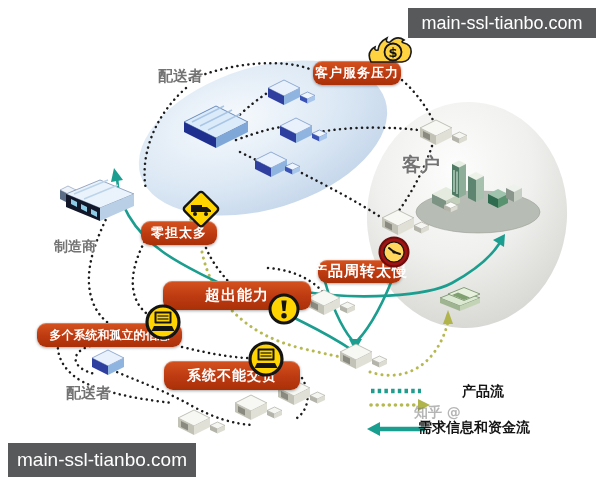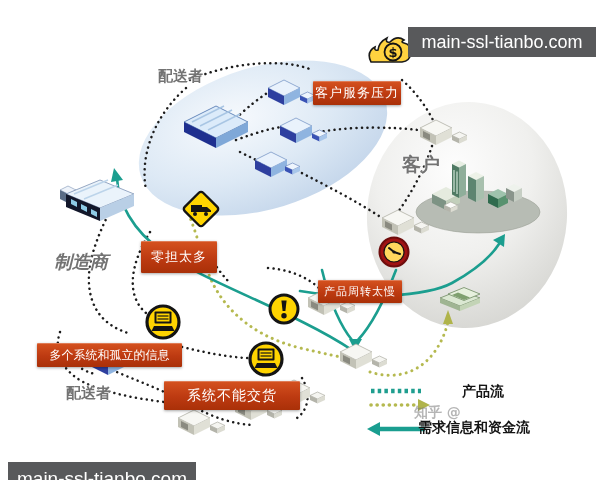--- a/index.html
+++ b/index.html
@@ -5,29 +5,29 @@
   html,body{margin:0;padding:0;background:#fff;}
   #stage{position:relative;width:600px;height:480px;background:#ffffff;overflow:hidden;
          font-family:"DejaVu Sans","Liberation Sans",sans-serif;}
   #diagram{position:absolute;left:0;top:0;}
 
   .zone-label{position:absolute;color:#737373;font-weight:bold;
               text-shadow:0 0 2px #fff,0 0 2px #fff;white-space:nowrap;}
 
   .alert-label{position:absolute;display:flex;align-items:center;justify-content:center;
                background:linear-gradient(180deg,#d5521f 0%,#bd3a11 55%,#a93008 100%);
-               color:#ffffff;font-weight:normal;text-align:center;border-radius:1px;
+               color:#ffffff;font-weight:bold;text-align:center;border-radius:9px;
                box-shadow:0 1px 3px rgba(0,0,0,.35), inset 0 1px 0 rgba(255,255,255,.25);
-               letter-spacing:1px;white-space:nowrap;z-index:6;margin-top:20px;}
+               letter-spacing:1px;white-space:nowrap;z-index:6;}
 
   .icon-box{position:absolute;z-index:7;line-height:0;}
 
   .watermark{position:absolute;background:#58595b;color:#ffffff;display:flex;
              align-items:center;justify-content:center;z-index:10;
-             font-family:"Liberation Sans","DejaVu Sans",sans-serif;margin-top:19px;}
+             font-family:"Liberation Sans","DejaVu Sans",sans-serif;}
 
   .legend-text{position:absolute;color:#141414;font-weight:bold;white-space:nowrap;z-index:6;}
   .zhihu-mark{position:absolute;color:rgba(120,120,120,.55);font-size:14px;font-weight:bold;
               z-index:5;white-space:nowrap;}
 </style>
 </head>
 <body>
 
 <div id="stage">
 
@@ -200,26 +200,27 @@
       <line x1="371" y1="391" x2="421" y2="391" stroke="#1f9e8f" stroke-width="4.5" stroke-dasharray="3.5 3.2"></line>
       <line x1="371" y1="405" x2="417" y2="405" stroke="#b5b94f" stroke-width="3.6" stroke-linecap="round" stroke-dasharray="0.1 6"></line>
       <polygon points="418,399 418,411 430,405" fill="#b0b44a"></polygon>
       <line x1="425" y1="429" x2="379" y2="429" stroke="#1a9e90" stroke-width="4.5"></line>
       <polygon points="380,422 380,436 367,429" fill="#1a9e90"></polygon>
     </g>
   </svg>
 
   <div class="zone-label" style="left:158px;top:67px;font-size:15px;">配送者</div>
   <div class="zone-label" style="left:402px;top:152px;font-size:19px;">客户</div>
-  <div class="zone-label" style="left:54px;top:250px;font-size:18px;font-style:italic;">制造商</div>
+  <div class="zone-label" style="left:54px;top:238px;font-size:14px;">制造商</div>
   <div class="zone-label" style="left:66px;top:384px;font-size:15px;">配送者</div>
 
   <div class="alert-label" style="left:313px;top:61px;width:88px;height:24px;font-size:13px;">客户服务压力</div>
-  <div class="alert-label" style="left:141px;top:221px;width:76px;height:32px;font-size:13px;">零担太多</div>
-  <div class="alert-label" style="left:318px;top:260px;width:84px;height:23px;font-size:11px;">产品周转太慢</div>
+  <div class="alert-label" style="left:141px;top:221px;width:76px;height:24px;font-size:13px;">零担太多</div>
+  <div class="alert-label" style="left:318px;top:260px;width:84px;height:23px;font-size:15px;">产品周转太慢</div>
+  <div class="alert-label" style="left:163px;top:281px;width:148px;height:29px;font-size:15px;">超出能力</div>
   <div class="alert-label" style="left:37px;top:323px;width:145px;height:24px;font-size:12px;letter-spacing:0;">多个系统和孤立的信息</div>
   <div class="alert-label" style="left:164px;top:361px;width:136px;height:29px;font-size:14px;">系统不能交货</div>
 
   <div class="icon-box" style="left:366px;top:34px;">
     <svg width="48" height="34" viewBox="0 0 48 34">
       <path d="M5,28 Q0,18 9,13 Q8,17 12,16 Q13,8 21,4 Q19,9 24,8 Q31,1 38,6 Q34,8 38,9 Q46,11 45,19 Q44,27 36,28 Z" fill="#ffd23f" stroke="#1a1a1a" stroke-width="1.6"></path>
       <circle cx="27" cy="18" r="8.5" fill="#ffd23f" stroke="#141414" stroke-width="1.8"></circle>
       <text x="27" y="23" text-anchor="middle" font-size="13" font-weight="bold" fill="#141414">$</text>
     </svg>
   </div>

